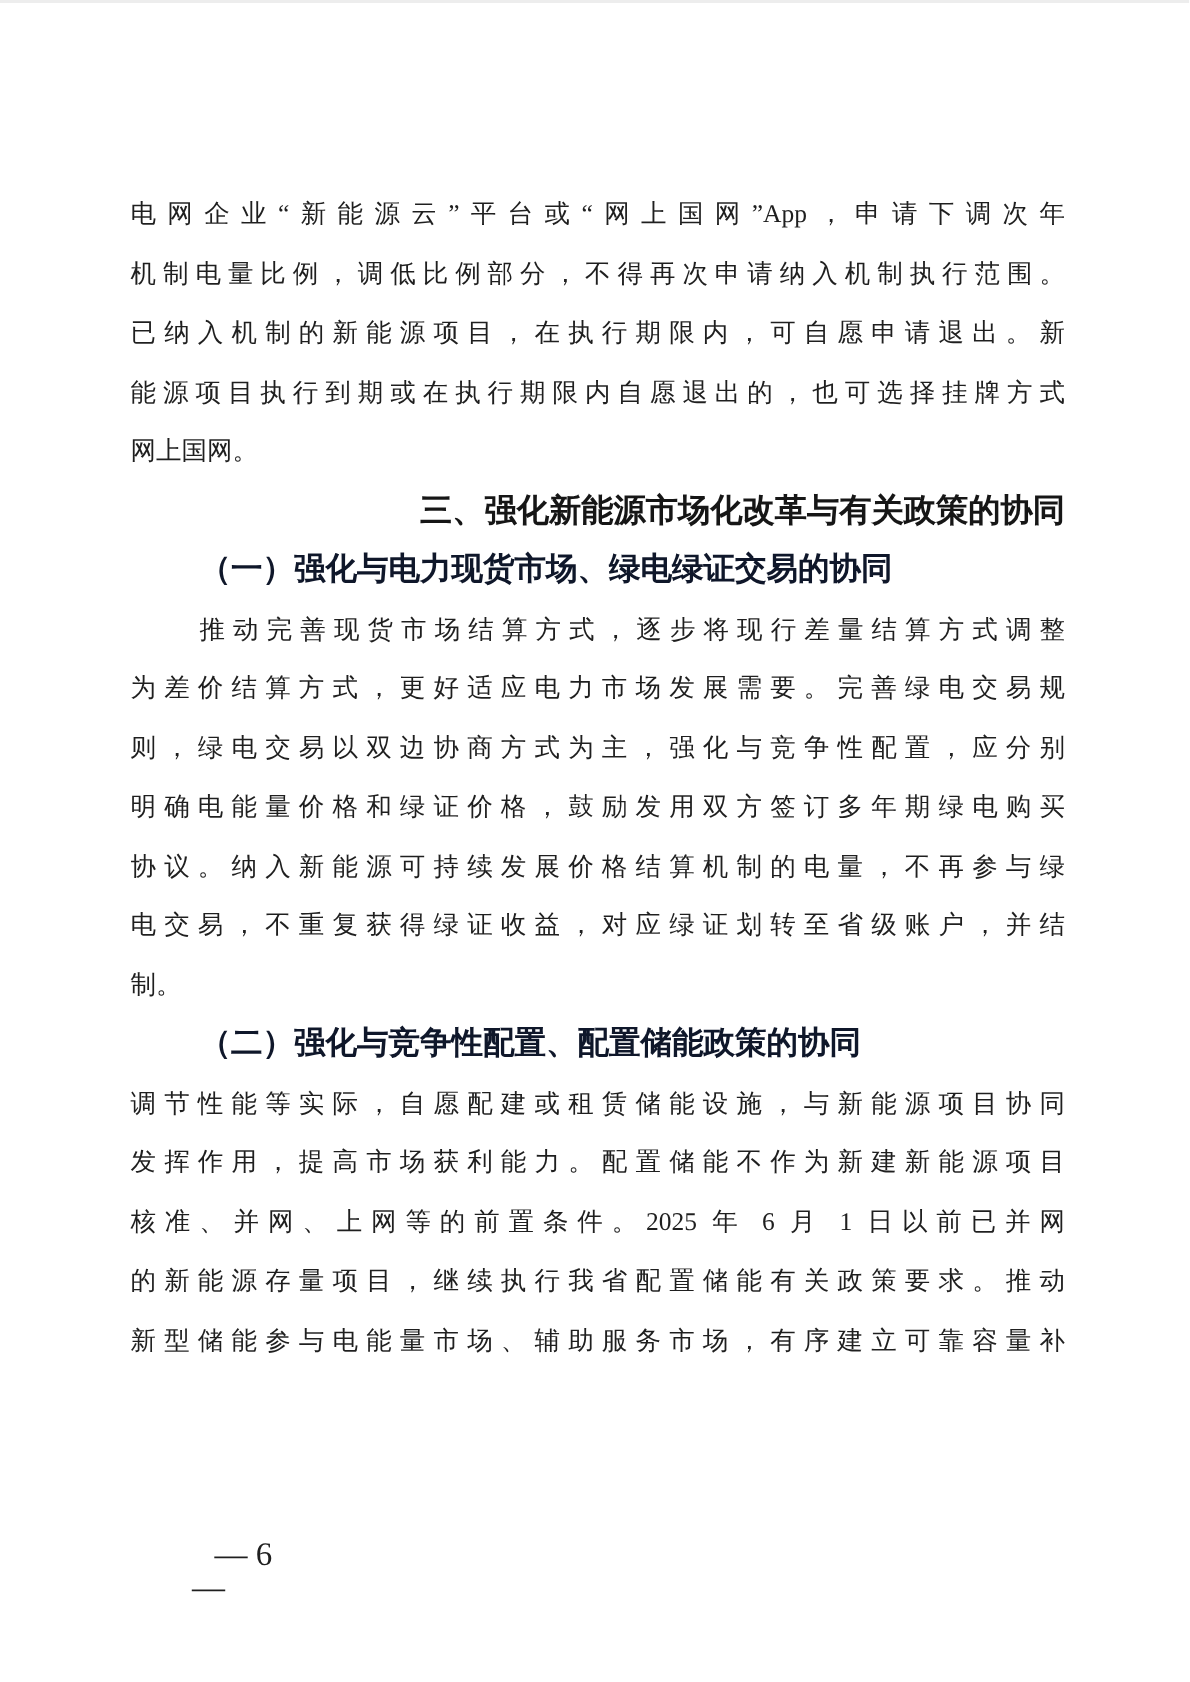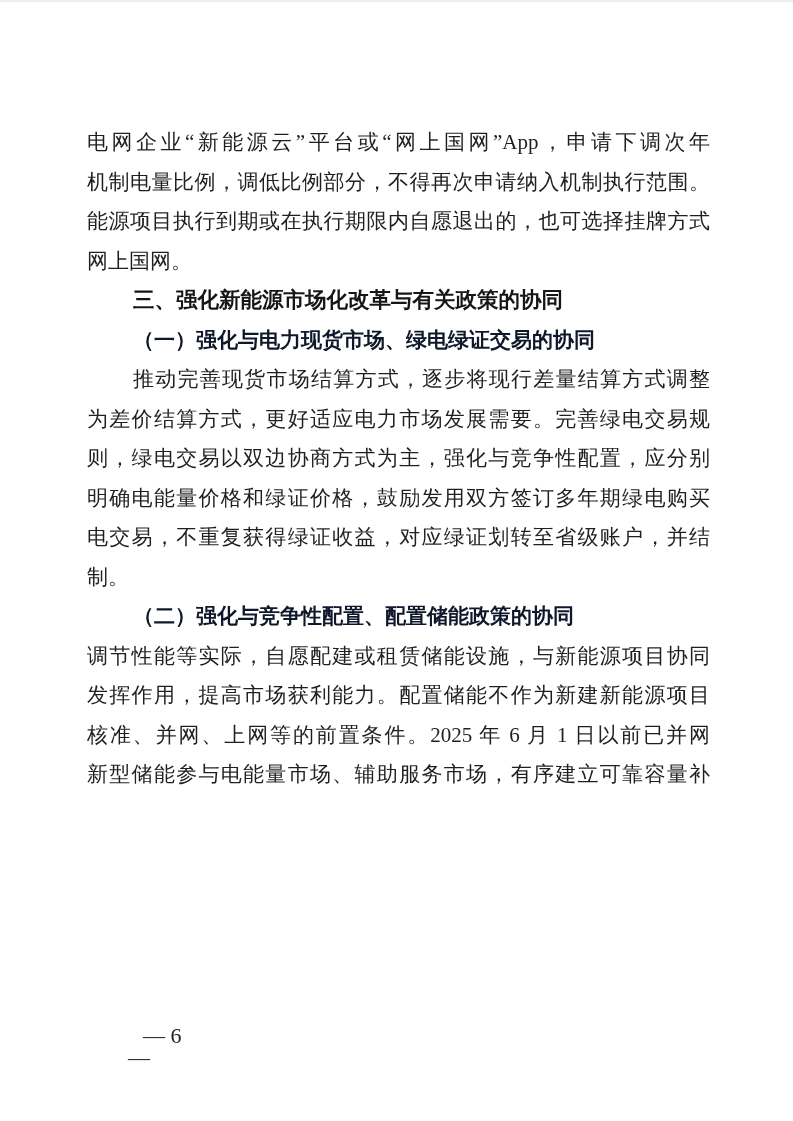--- a/index.html
+++ b/index.html
@@ -25,21 +25,21 @@
   }
   .text-block {
     position: absolute;
     left: 87px;
     top: 123px;
     width: 623px;
   }
   .line {
     height: 39.5px;
     line-height: 39.5px;
-    font-size: 21px;
+    font-size: 17px;
     white-space: nowrap;
     letter-spacing: 0;
   }
   .justify {
     white-space: normal;
     text-align: justify;
     text-align-last: justify;
     text-justify: inter-ideograph;
   }
   .indent {
@@ -47,20 +47,21 @@
   }
   .short {
     text-align: left;
   }
   .heading {
     font-family: "Liberation Sans", "DejaVu Sans", sans-serif;
     font-weight: 700;
     font-size: 21.5px;
     text-indent: 46px;
     color: #161616;
+    text-align: right;
   }
   .subheading {
     font-weight: 700;
     font-size: 21px;
     text-indent: 46px;
     color: #0f172a;
   }
   .footer-line1 {
     position: absolute;
     left: 143px;
@@ -80,32 +81,35 @@
 </style>
 </head>
 <body>
 
 <div class="page">
   <div class="scan-edge-top"></div>
 
   <div class="text-block">
     <div class="line justify">电网企业“新能源云”平台或“网上国网”App，申请下调次年</div>
     <div class="line justify">机制电量比例，调低比例部分，不得再次申请纳入机制执行范围。</div>
+    <div class="line justify">已纳入机制的新能源项目，在执行期限内，可自愿申请退出。新</div>
     <div class="line justify">能源项目执行到期或在执行期限内自愿退出的，也可选择挂牌方式</div>
     <div class="line short">网上国网。</div>
     <div class="line heading short">三、强化新能源市场化改革与有关政策的协同</div>
     <div class="line subheading short">（一）强化与电力现货市场、绿电绿证交易的协同</div>
     <div class="line justify indent">推动完善现货市场结算方式，逐步将现行差量结算方式调整</div>
     <div class="line justify">为差价结算方式，更好适应电力市场发展需要。完善绿电交易规</div>
     <div class="line justify">则，绿电交易以双边协商方式为主，强化与竞争性配置，应分别</div>
     <div class="line justify">明确电能量价格和绿证价格，鼓励发用双方签订多年期绿电购买</div>
+    <div class="line justify">协议。纳入新能源可持续发展价格结算机制的电量，不再参与绿</div>
     <div class="line justify">电交易，不重复获得绿证收益，对应绿证划转至省级账户，并结</div>
     <div class="line short">制。</div>
     <div class="line subheading short">（二）强化与竞争性配置、配置储能政策的协同</div>
     <div class="line justify">调节性能等实际，自愿配建或租赁储能设施，与新能源项目协同</div>
     <div class="line justify">发挥作用，提高市场获利能力。配置储能不作为新建新能源项目</div>
     <div class="line justify">核准、并网、上网等的前置条件。2025 年 6 月 1 日以前已并网</div>
+    <div class="line justify">的新能源存量项目，继续执行我省配置储能有关政策要求。推动</div>
     <div class="line justify">新型储能参与电能量市场、辅助服务市场，有序建立可靠容量补</div>
   </div>
 
   <div class="footer-line1">— 6</div>
   <div class="footer-line2">—</div>
 </div>
 
 </body></html>

